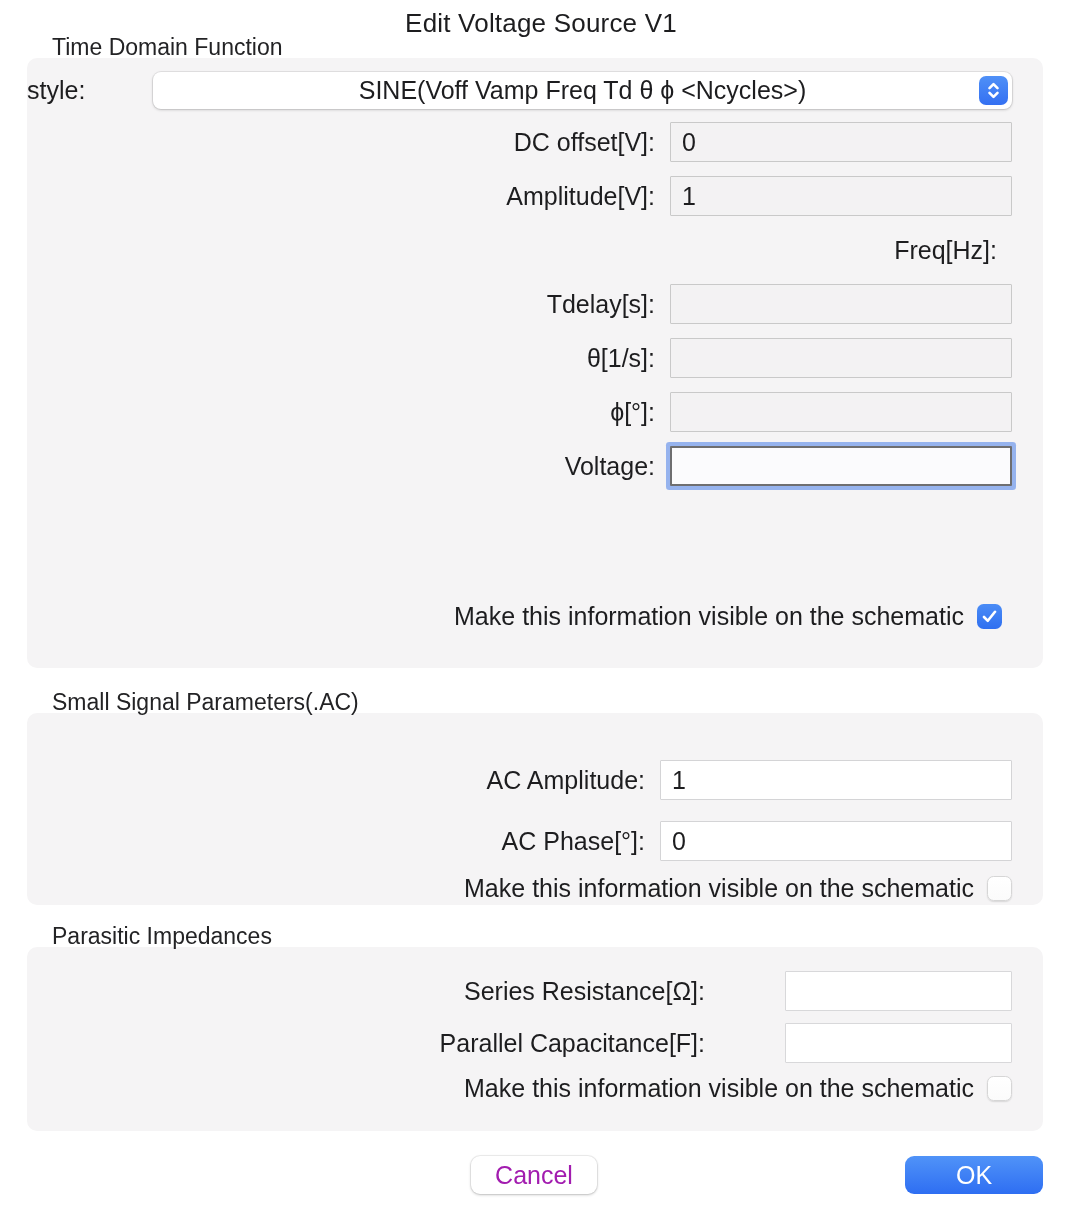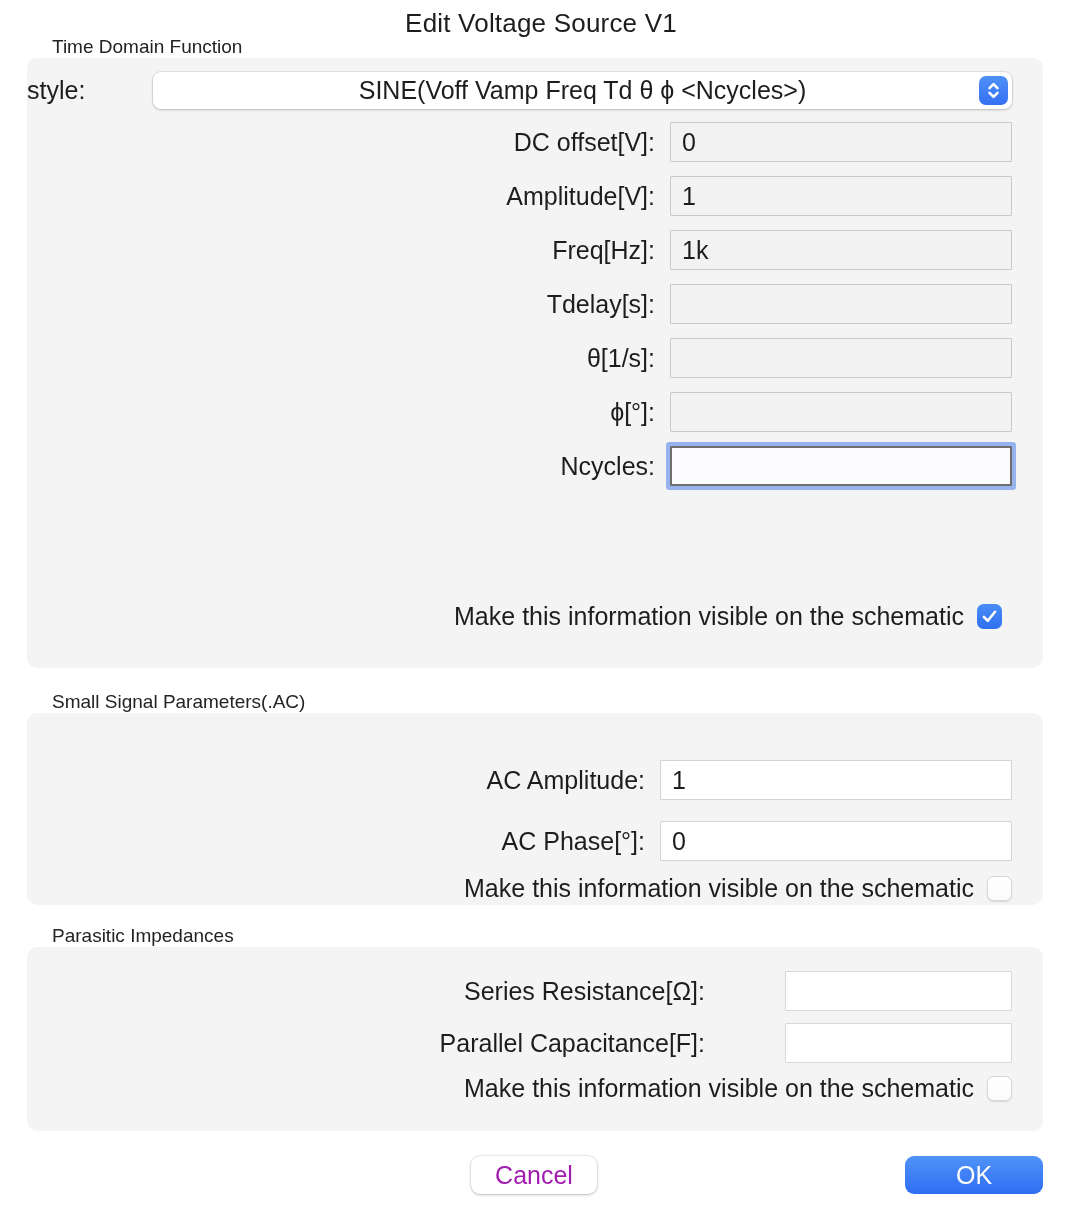--- a/index.html
+++ b/index.html
@@ -2,21 +2,21 @@
 <html><head>
 <meta charset="utf-8">
 <style>
   * { margin:0; padding:0; box-sizing:border-box; }
   html,body { width:1082px; height:1226px; background:#ffffff;
     font-family:"Liberation Sans","DejaVu Sans",sans-serif; color:#1d1d1f; }
 
   .title { padding-top:10px; height:36px; text-align:center;
     font-size:26px; line-height:26px; font-weight:500; letter-spacing:.2px; }
 
-  .section-label { font-size:19px; line-height:22px; height:22px; margin-left:52px; color:#232325; }
+  .section-label { font-size:23px; line-height:22px; height:22px; margin-left:52px; color:#232325; }
   .label-2 { margin-top:23px; }
   .label-3 { margin-top:20px; }
 
   .panel { width:1016px; margin-left:27px; background:#f5f4f5; border-radius:10px; }
   .panel-1 { height:610px; padding:14px 31px 0 0; }
   .panel-2 { height:192px; padding:26px 31px 0 0; }
   .panel-3 { height:184px; padding:24px 31px 0 0; }
 
   .style-row { display:flex; align-items:center; height:37px; margin-bottom:13px; }
   .style-label { width:111px; text-align:left; font-size:25px; margin-right:15px; }
@@ -84,36 +84,35 @@
   <div class="frow trow">
     <label>DC offset[V]:</label>
     <input class="field tfield" type="text" value="0" style="">
   </div>
   <div class="frow trow">
     <label>Amplitude[V]:</label>
     <input class="field tfield" type="text" value="1" style="">
   </div>
   <div class="frow trow">
     <label>Freq[Hz]:</label>
-    <input class="field tfield" type="text" value="1k" style="">
   </div>
   <div class="frow trow">
     <label>Tdelay[s]:</label>
     <input class="field tfield" type="text" value="" style="">
   </div>
   <div class="frow trow">
     <label>θ[1/s]:</label>
     <input class="field tfield" type="text" value="" style="">
   </div>
   <div class="frow trow">
     <label>ϕ[°]:</label>
     <input class="field tfield" type="text" value="" style="">
   </div>
   <div class="frow trow">
-    <label>Ncycles:</label>
+    <label>Voltage:</label>
     <input class="field tfield focused" type="text" value="" style="">
   </div>
 
   <div class="check-row">
     <span class="cb-label">Make this information visible on the schematic</span>
     <span class="checkbox checked">
       <svg width="15" height="13" viewBox="0 0 15 13">
         <path d="M2 7 L5.8 10.8 L13 1.8" stroke="#ffffff" stroke-width="2.6" fill="none" stroke-linecap="round" stroke-linejoin="round"></path>
       </svg>
     </span>

